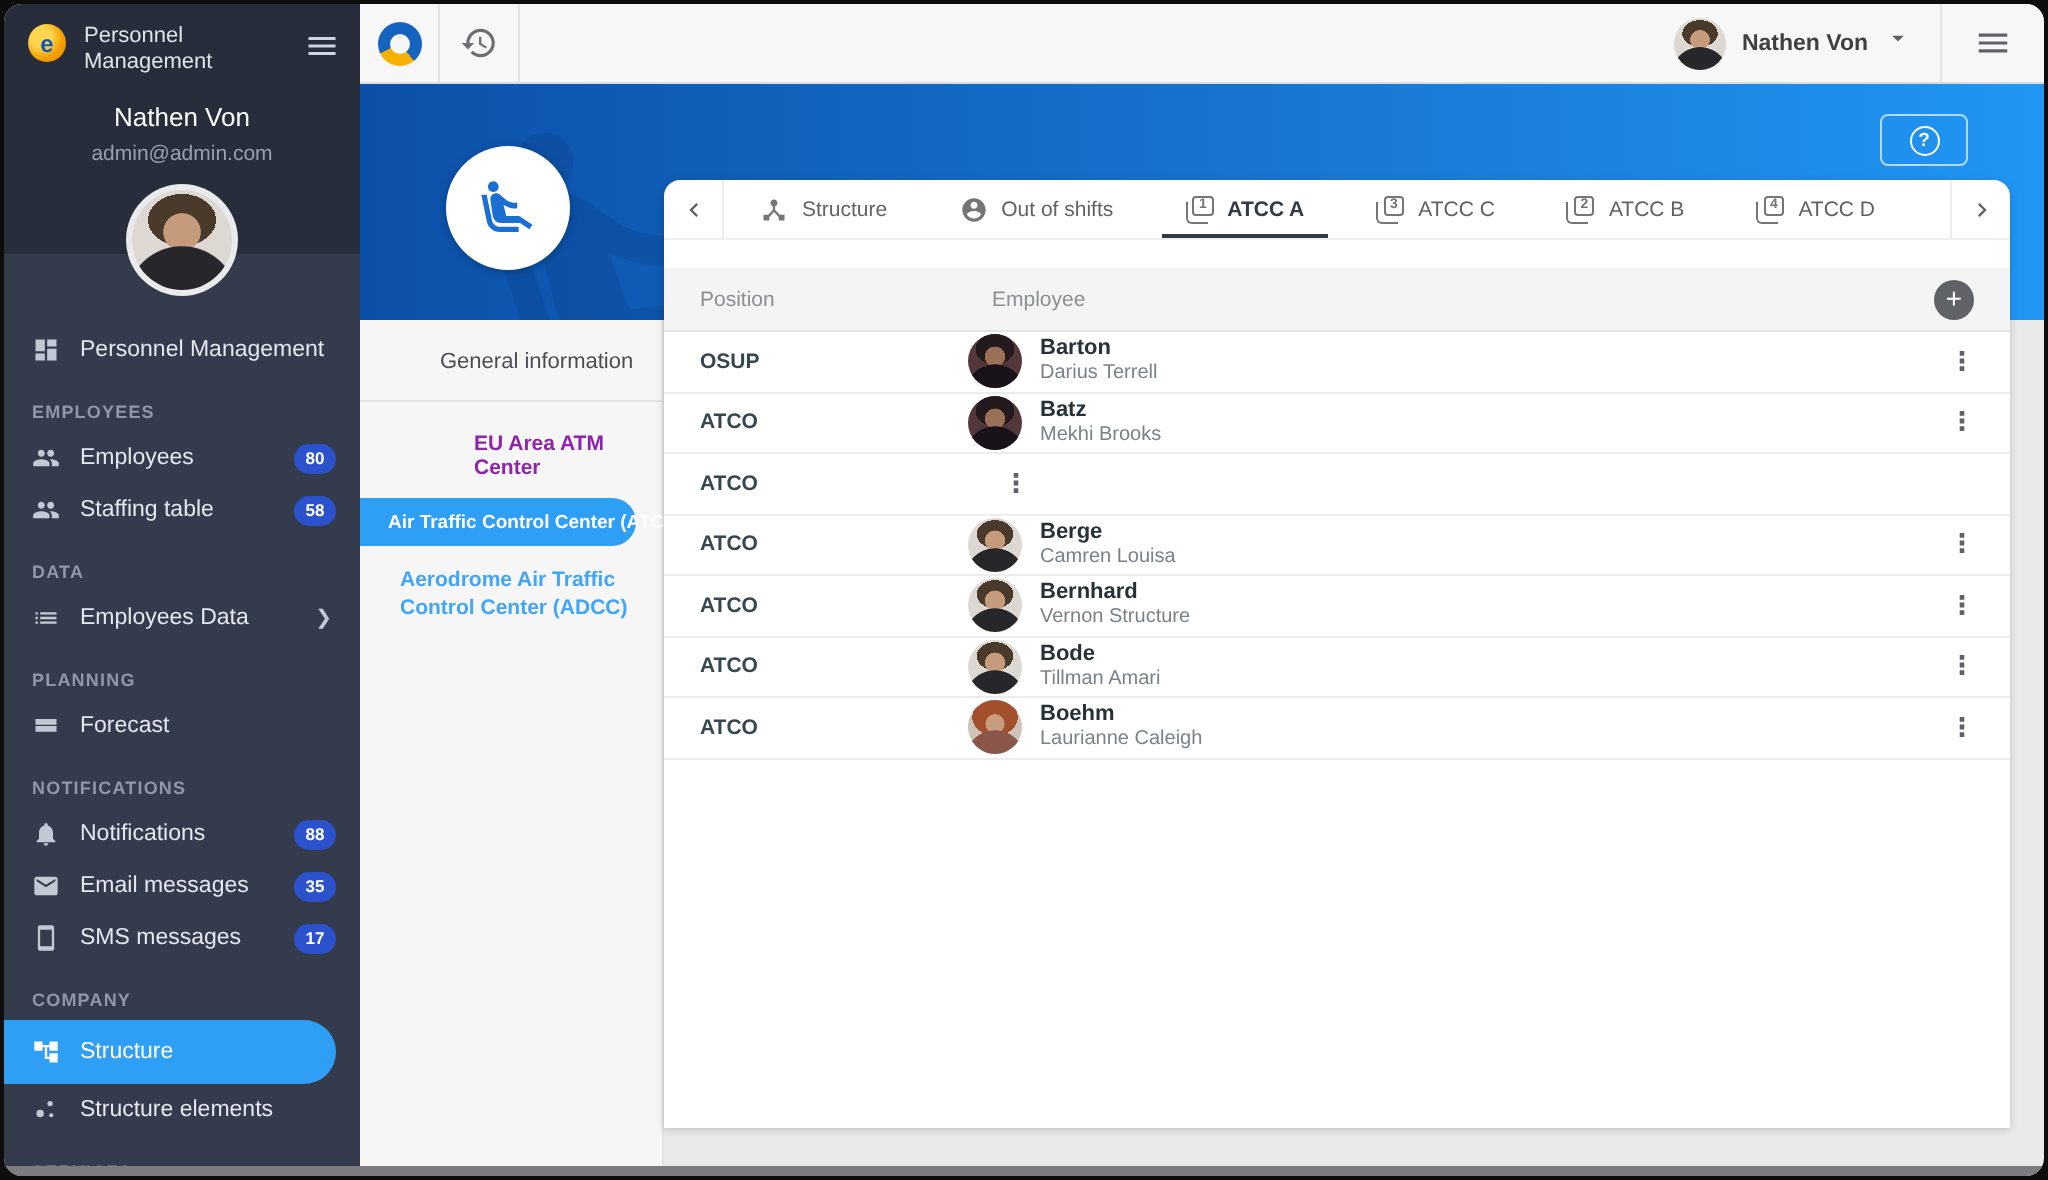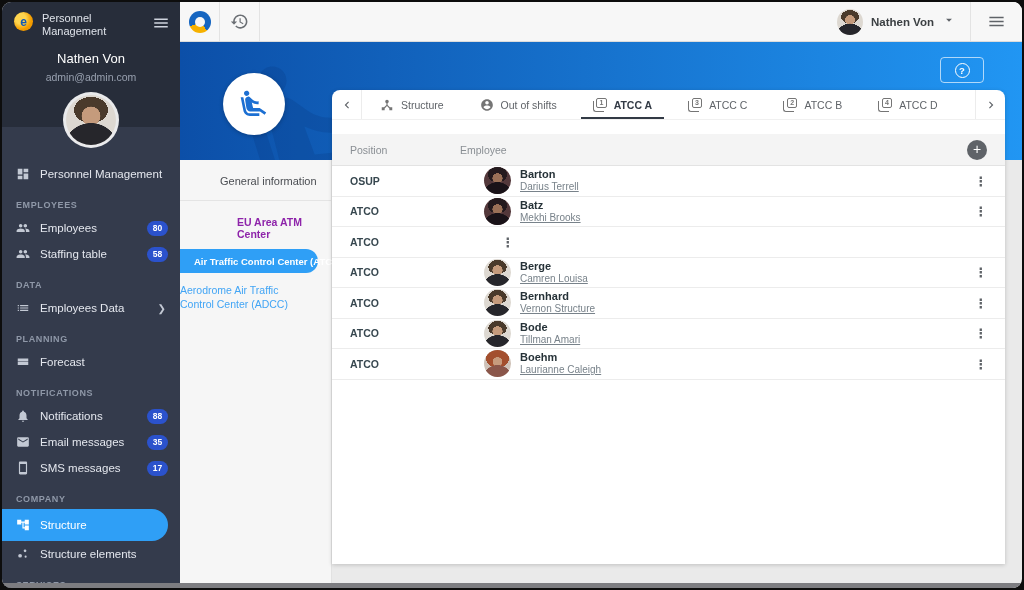--- a/index.html
+++ b/index.html
@@ -86,21 +86,21 @@
 
   
   .gen-panel { position:absolute; left:0; top:158px; bottom:0; width:152px; background:#f6f6f6;
                border-right:1px solid #e2e2e2; z-index:15; }
   .gen-title { font-size:11px; color:#4a4d52; padding:15px 6px 13px;margin-left:34px; }
   .gen-div { height:1px; background:#e4e4e4; }
   .gen-root { font-size:10.5px; font-weight:bold; color:var(--purple,#8e24aa); padding:15px 14px 0; cursor:pointer;margin-left:43px; }
   .gen-active { margin-top:9px; margin-right:13px; height:24px; background:var(--accent,#2f9ff6);
                 border-radius:0 12px 12px 0; color:#fff; font-size:9.5px; font-weight:bold;
                 display:flex; align-items:center; padding-left:14px; white-space:nowrap; cursor:pointer; }
-  .gen-link { font-size:10.5px; font-weight:normal; color:var(--link_blue,#42a5f5); padding:10px 16px 0 0;
+  .gen-link { font-size:10.5px; font-weight:bold; color:var(--link_blue,#42a5f5); padding:10px 16px 0 20px;
               line-height:14px; cursor:pointer; }
 
   
   .card { position:absolute; left:152px; top:88px; width:673px; height:474px; background:#fff;
           border-radius:8px 8px 0 0; z-index:20; box-shadow:0 1px 4px rgba(0,0,0,.18); overflow:hidden;
           display:flex; flex-direction:column; }
   .tabs { height:30px; display:flex; align-items:stretch; border-bottom:1px solid #f0f0f0; flex:0 0 auto; }
   .tab-nav { width:30px; display:flex; align-items:center; justify-content:center; cursor:pointer; }
   .tab-nav svg { width:14px; height:14px; fill:#5f6368; }
   .tab-nav.left { border-right:1px solid #ececec; }
@@ -112,42 +112,42 @@
   .tab.active::after { content:""; position:absolute; left:6px; right:6px; bottom:0; height:2px; background:#323a45; }
   .ficon { position:relative; width:14px; height:14px; flex:0 0 auto; }
   .ficon::before { content:""; position:absolute; left:0; bottom:0; width:10px; height:10px;
                    border-left:1.4px solid #757575; border-bottom:1.4px solid #757575; border-radius:0 0 0 3px; }
   .fbox { position:absolute; right:0; top:0; width:10.5px; height:10.5px; border:1.4px solid #757575;
           border-radius:2px; display:flex; align-items:center; justify-content:center;
           font-size:7px; font-weight:bold; color:#757575; }
 
   .tbl-gap { height:14px; flex:0 0 auto; background:#fff; }
   .tbl-head { height:32px; background:#f4f4f4; border-bottom:1px solid #e3e3e3; display:flex; align-items:center; flex:0 0 auto; }
-  .col-pos { width:128px; padding-left:18px; font-size:10.5px; color:#8a8f94; }
+  .col-pos { width:164px; padding-left:18px; font-size:10.5px; color:#8a8f94; }
   .col-emp { flex:1; font-size:10.5px; color:#8a8f94; }
   .add-btn { width:20px; height:20px; border-radius:50%; background:#5f6368; color:#fff; font-size:14px;
              line-height:18px; text-align:center; margin-right:18px; cursor:pointer; flex:0 0 auto; }
   .rows { flex:1; overflow:hidden; }
   .row { height:30.5px; display:flex; align-items:center; border-bottom:1px solid #ececec; }
   .cell-pos { width:152px; padding-left:18px; font-size:10.5px; font-weight:bold; color:#37474f; }
   .cell-emp { flex:1; display:flex; align-items:center; gap:9px; }
   .row-av { width:27px; height:27px; flex:0 0 auto; }
   .row-av[data-tone="dark"] { background:#53383b; }
   .row-av[data-tone="dark"]::before { background:
         radial-gradient(circle at 50% 112%, #191218 0 45%, transparent 46%),
         radial-gradient(circle at 50% 42%, #9a7057 0 24%, transparent 25%),
         radial-gradient(ellipse 36% 28% at 50% 28%, #241a1e 0 100%, transparent 100%); }
   .row-av[data-tone="red"] { background:#cfc2b8; }
   .row-av[data-tone="red"]::before { background:
         radial-gradient(circle at 50% 112%, #8a564a 0 45%, transparent 46%),
         radial-gradient(circle at 50% 44%, #c79b7d 0 23%, transparent 24%),
         radial-gradient(ellipse 42% 34% at 50% 32%, #a34f2e 0 100%, transparent 100%); }
   .emp-names { display:flex; flex-direction:column; line-height:12px; }
   .emp-sur { font-size:11px; font-weight:bold; color:#263238; }
-  .emp-first { font-size:10px; color:#78828a; margin-top:1px;text-decoration:underline; }
+  .emp-first { font-size:10px; color:#78828a; margin-top:1px; }
   .cell-menu { width:48px; text-align:center; cursor:pointer; }
   .dots { font-size:13px; color:#5f6368; font-weight:bold; letter-spacing:0; }
 </style>
 </head>
 <body>
 
 <svg width="0" height="0" style="position:absolute">
   <defs>
     <path id="p-seat" d="M5.35 5.64c-.9-.64-1.12-1.88-.49-2.79.63-.9 1.88-1.12 2.79-.49.9.64 1.12 1.88.49 2.79-.64.9-1.88 1.12-2.79.49zM16 19H8.93c-1.48 0-2.74-1.08-2.96-2.54L4 7H2l1.99 9.76C4.37 19.2 6.47 21 8.94 21H16v-2zm.23-4h-4.88l-1.03-4.1c1.58.89 3.28 1.54 5.15 1.22V9.99c-1.63.31-3.44-.27-4.68-1.45L9.14 7.1c-.21-.2-.45-.35-.71-.46-.3-.13-.62-.19-.95-.17h-.02c-1.22.07-2.19 1.14-2.07 2.44l.81 5.56C6.41 16.5 7.7 17.6 9.2 17.6h7.3l3.5 2.4 1.15-1.69-4.92-3.31z"></path>
     <path id="p-burger" d="M3 6h18v2H3zm0 5h18v2H3zm0 5h18v2H3z"></path>

